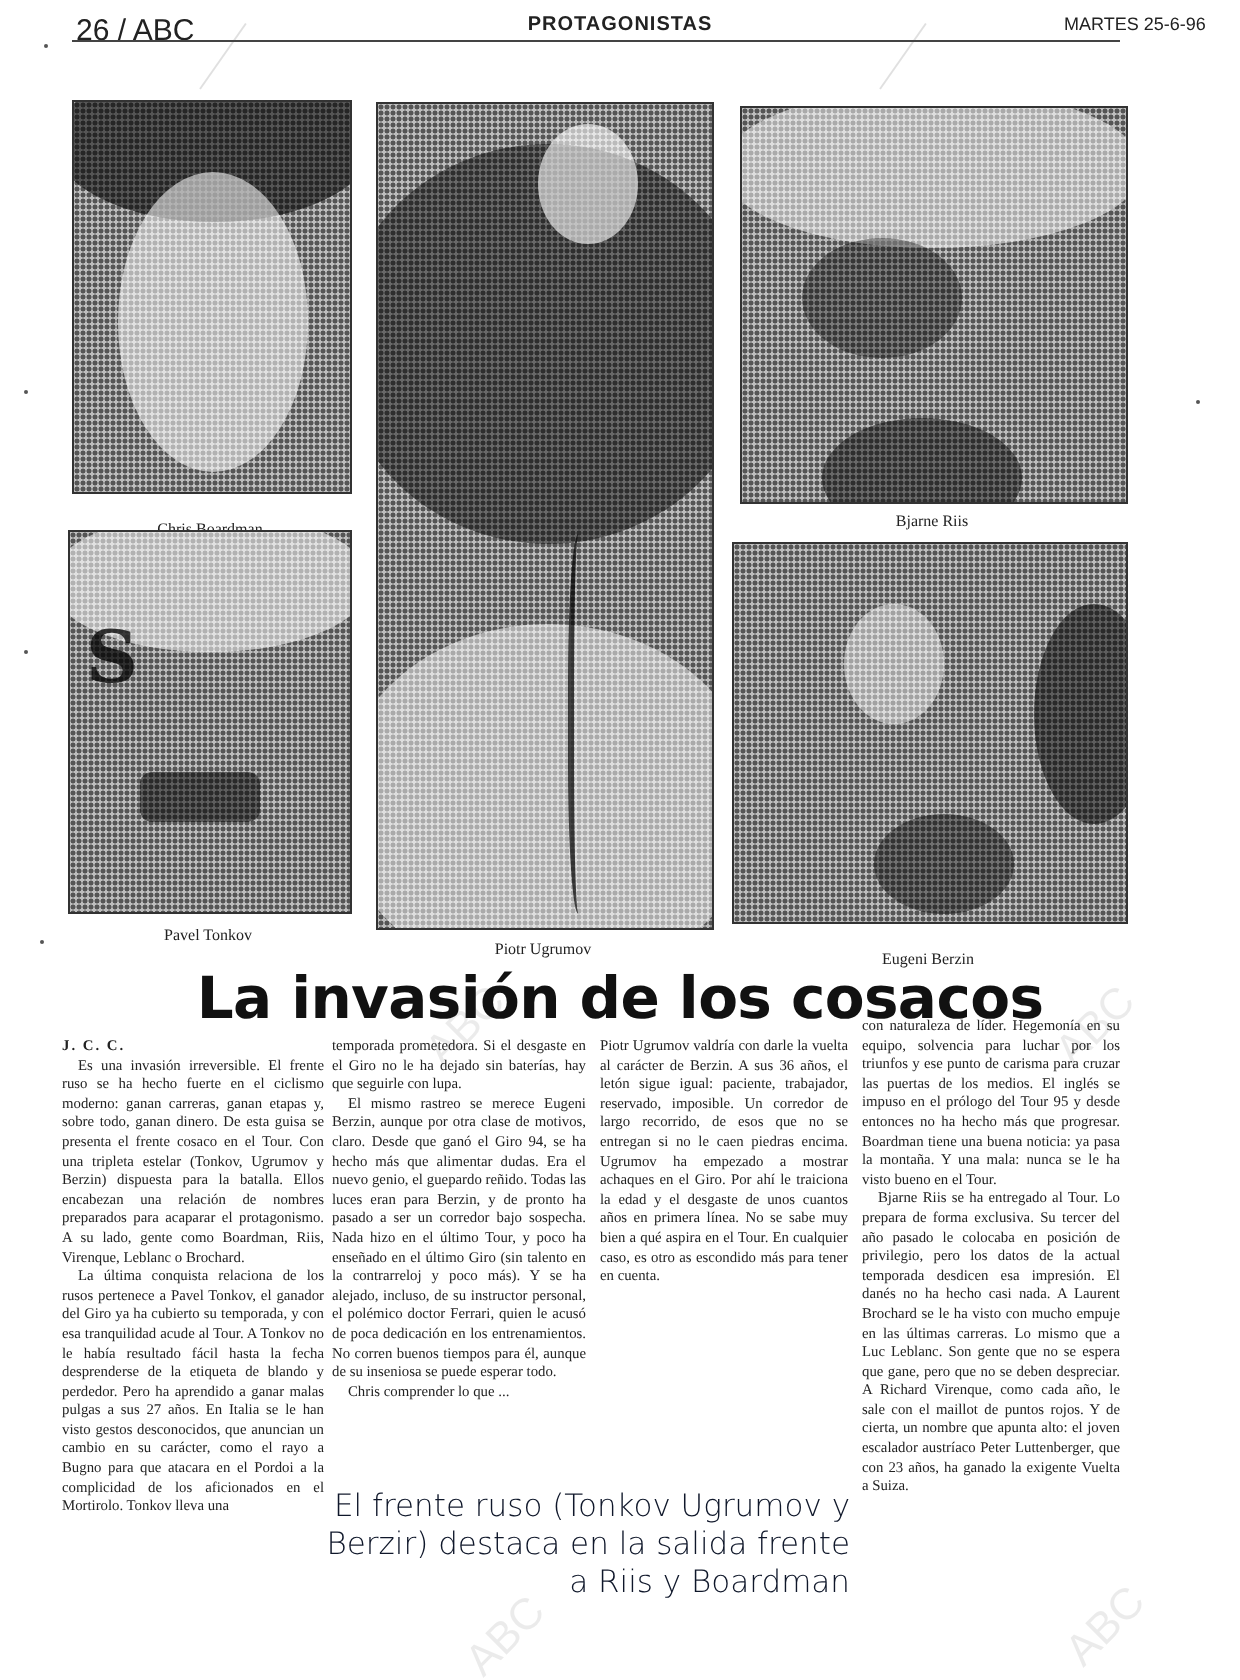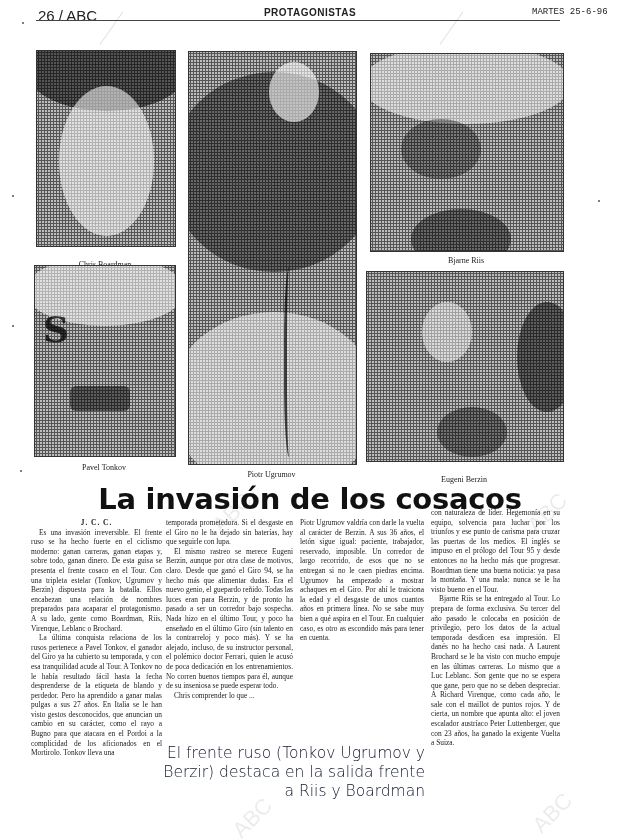--- a/index.html
+++ b/index.html
@@ -5,21 +5,21 @@
     html, body { margin: 0; padding: 0; }
     body {
       width: 620px; height: 840px; position: relative; overflow: hidden;
       background: #ffffff; color: #111;
       font-family: "Liberation Serif", "DejaVu Serif", serif;
     }
     .abs { position: absolute; }
     .hdr { top: 7px; font-size: 15px; color: #222; }
     #page-num { left: 38px; font-family: "Liberation Sans", sans-serif; }
     #section { left: 0; width: 620px; text-align: center; font-family: "Liberation Sans", sans-serif; font-weight: bold; font-size: 10px; letter-spacing: 0.5px; }
-    #date { left: 500px; font-family: Liberation Mono, monospace; font-size: 9px; padding-left: 32px; }
+    #date { left: 500px; font-family: Liberation Sans, sans-serif; font-size: 9px; padding-left: 32px; }
     .rule { left: 36px; width: 524px; top: 20px; height: 0; border-top: 1px solid #444; }
 
     .photo {
       border: 1px solid #333;
       background-color: #bdbdbd;
       background-image:
         radial-gradient(circle at 1.5px 1.5px, rgba(0,0,0,0.55) 1.1px, transparent 1.4px);
       background-size: 3px 3px;
       overflow: hidden;
     }
@@ -30,21 +30,21 @@
       top: 482px; left: 0; width: 620px; text-align: center;
       font-family: "DejaVu Sans", "Liberation Sans", sans-serif;
       font-weight: bold; font-size: 29px; letter-spacing: -0.3px; color: #111;
       line-height: 34px;
     }
     .col {
       font-size: 7.4px; line-height: 9.6px; text-align: justify; color: #222;
     }
     .col p { margin: 0; text-indent: 8px; }
     .col p.noind { text-indent: 0; }
-    .byline { text-align: center; font-weight: bold; font-size: 7.4px; letter-spacing: 1px; }
+    .byline { text-align: left; font-weight: bold; font-size: 7.4px; letter-spacing: 1px; }
     #pullquote {
       left: 160px; top: 744px; width: 265px;
       font-family: "DejaVu Sans", "Liberation Sans", sans-serif;
       font-size: 15.5px; line-height: 19px; text-align: right; color: #0f172a;
       font-weight: 300;
     }
     .wm {
       position: absolute; font-family: "Liberation Sans", sans-serif; font-size: 22px;
       color: rgba(0,0,0,0.08); transform: rotate(-45deg); pointer-events: none;
     }

